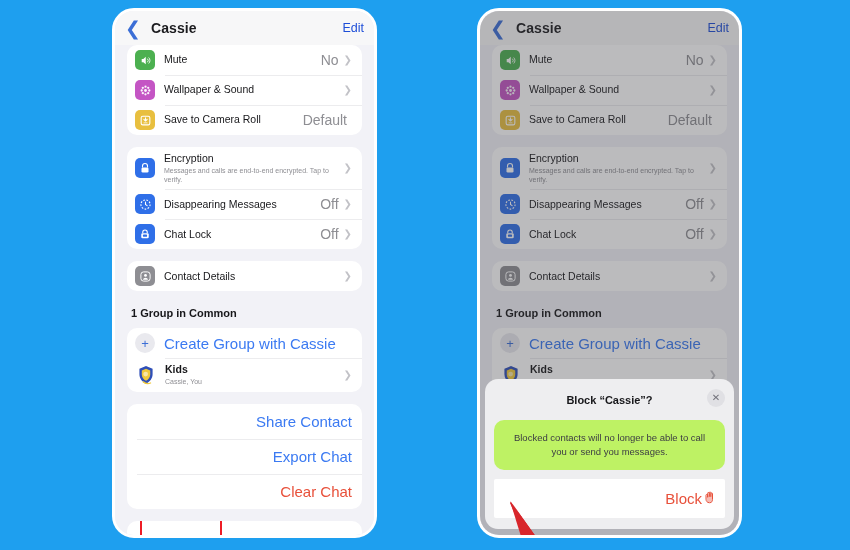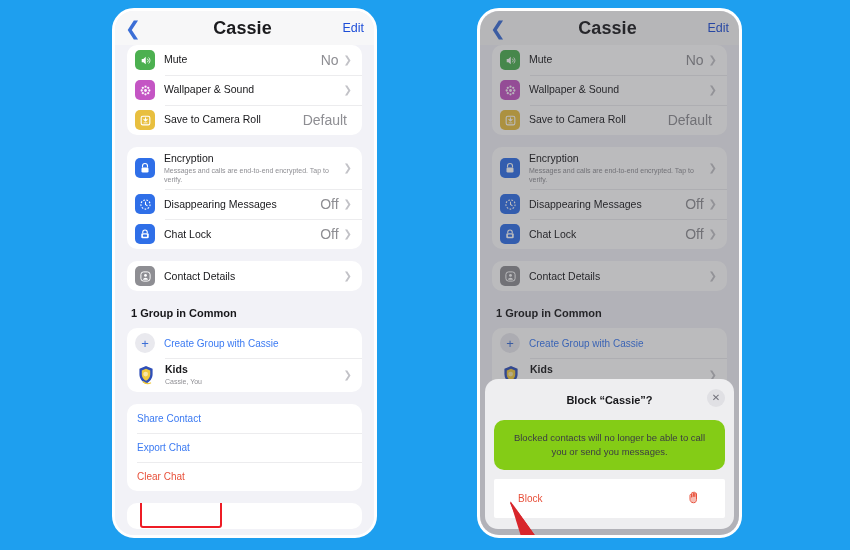--- a/index.html
+++ b/index.html
@@ -30,21 +30,21 @@
   .navbar{
     position:relative;height:34px;background:#f7f7f8;
     display:flex;align-items:center;
     padding:0 10px;box-sizing:border-box;
   }
   .nav-back{
     color:#3b6ed6;font-size:19px;line-height:1;width:26px;
     font-weight:400;cursor:pointer;
   }
   .nav-title{
-    flex:1;text-align:center;font-size:18px;font-weight:bold;color:#1b1b1e;
+    flex:1;text-align:left;font-size:14px;font-weight:bold;color:#1b1b1e;
     letter-spacing:.1px;
   }
   .nav-edit{color:#1d4ed8;font-size:12.5px;width:30px;text-align:right;cursor:pointer;}
 
   
   .content{padding:0 12px 6px 12px;box-sizing:border-box;}
 
   .card{
     background:#ffffff;border-radius:10px;overflow:hidden;
     margin-bottom:12px;
@@ -71,21 +71,21 @@
   .section-title{
     font-size:11px;font-weight:bold;color:#17171a;
     padding:4px 4px 9px 4px;
   }
 
   .plus-circle{
     width:20px;height:20px;border-radius:50%;background:#e9e9ee;
     display:flex;align-items:center;justify-content:center;
     color:#3b6ed6;font-size:13px;line-height:1;margin-right:9px;flex:0 0 20px;
   }
-  .linktext{font-size:10px;color:#3b7af2;}
+  .linktext{font-size:15px;color:#3b7af2;text-align:right;}
   .row.action{padding:9px 10px;}
   .row.action .linktext{flex:1;}
   .danger{color:#e8503a;}
 
   
   .grp{width:22px;height:22px;flex:0 0 22px;margin-right:8px;}
 
   
   .hl{
     position:absolute;border:2.5px solid #ee1c25;border-radius:3px;
@@ -107,29 +107,29 @@
     display:flex;align-items:center;justify-content:center;position:relative;
     height:22px;margin-bottom:9px;
   }
   .sheet-title{font-size:11px;font-weight:bold;color:#17171a;}
   .sheet-close{
     position:absolute;right:0;top:0;width:18px;height:18px;border-radius:50%;
     background:#e0e0e4;display:flex;align-items:center;justify-content:center;
     color:#70707a;font-size:10px;line-height:1;cursor:pointer;
   }
   .sheet-body{
-    background:#84cc16;border-radius:10px;
+    background:#bef264;border-radius:10px;
     padding:11px 12px;text-align:center;
     font-size:9.5px;color:#3c3c43;line-height:1.45;
     margin-bottom:9px;
   }
   .sheet-action{
     background:#ffffff;border-radius:2px;
     display:flex;align-items:center;
-    padding:11px 24px;cursor:pointer;
+    padding:11px 8px;cursor:pointer;
   }
   .sheet-action .linktext{flex:1;}
   .hand{font-size:14px;line-height:1;}
 
   
   .arrow{position:absolute;pointer-events:none;}
 </style>
 </head>
 <body style="background: rgb(30, 159, 239);">
 

